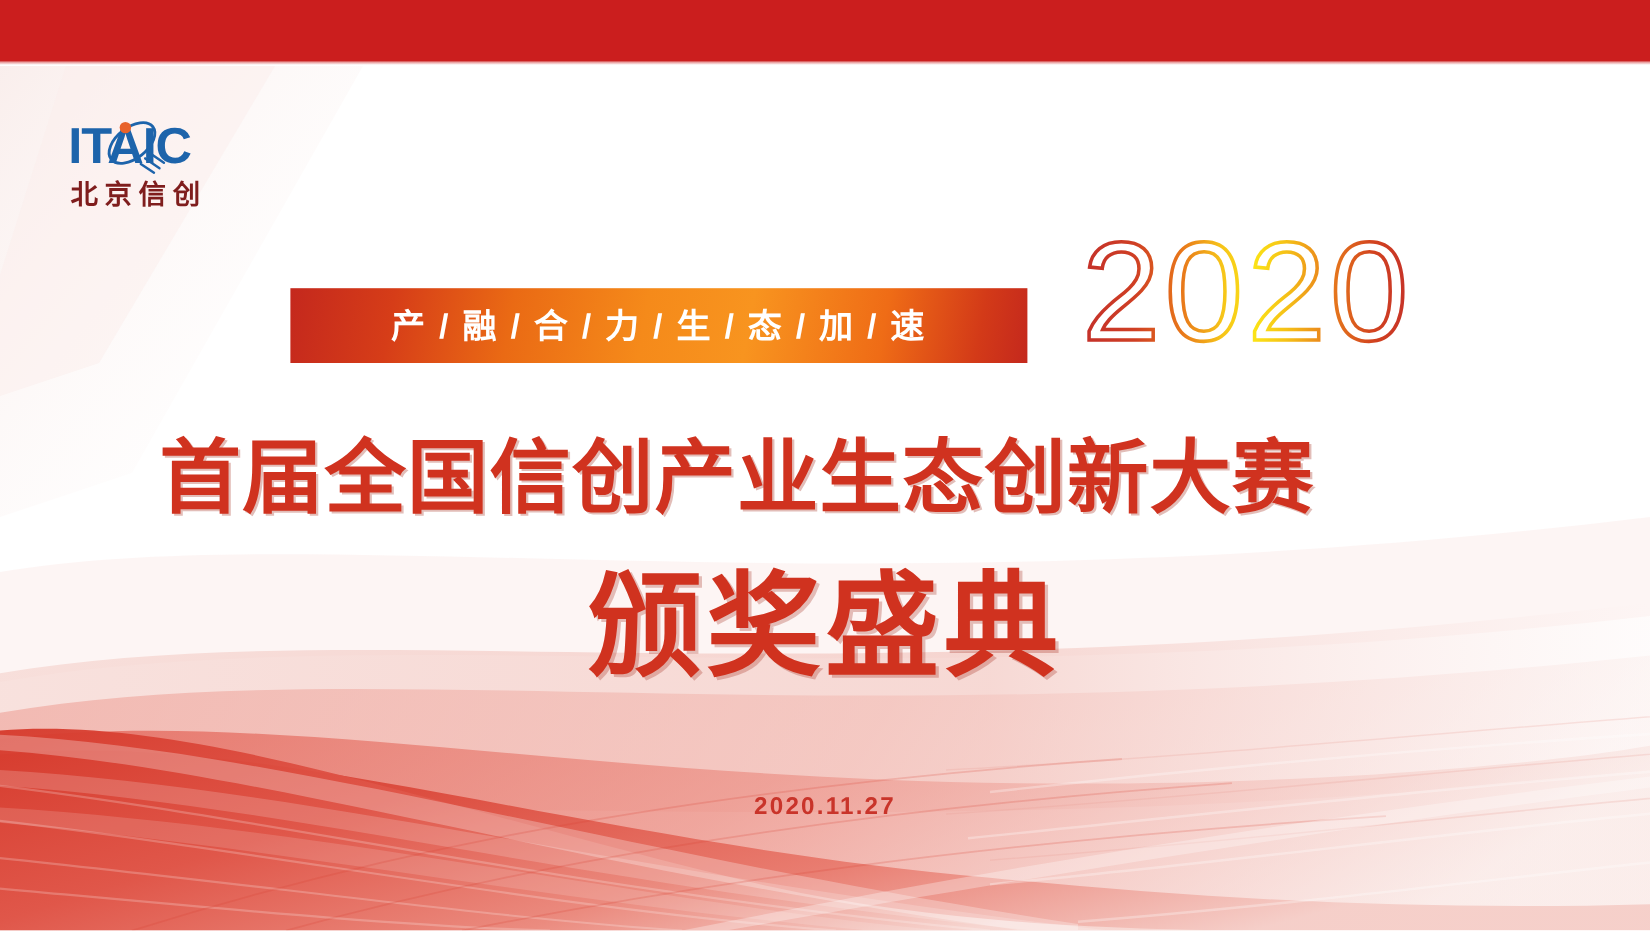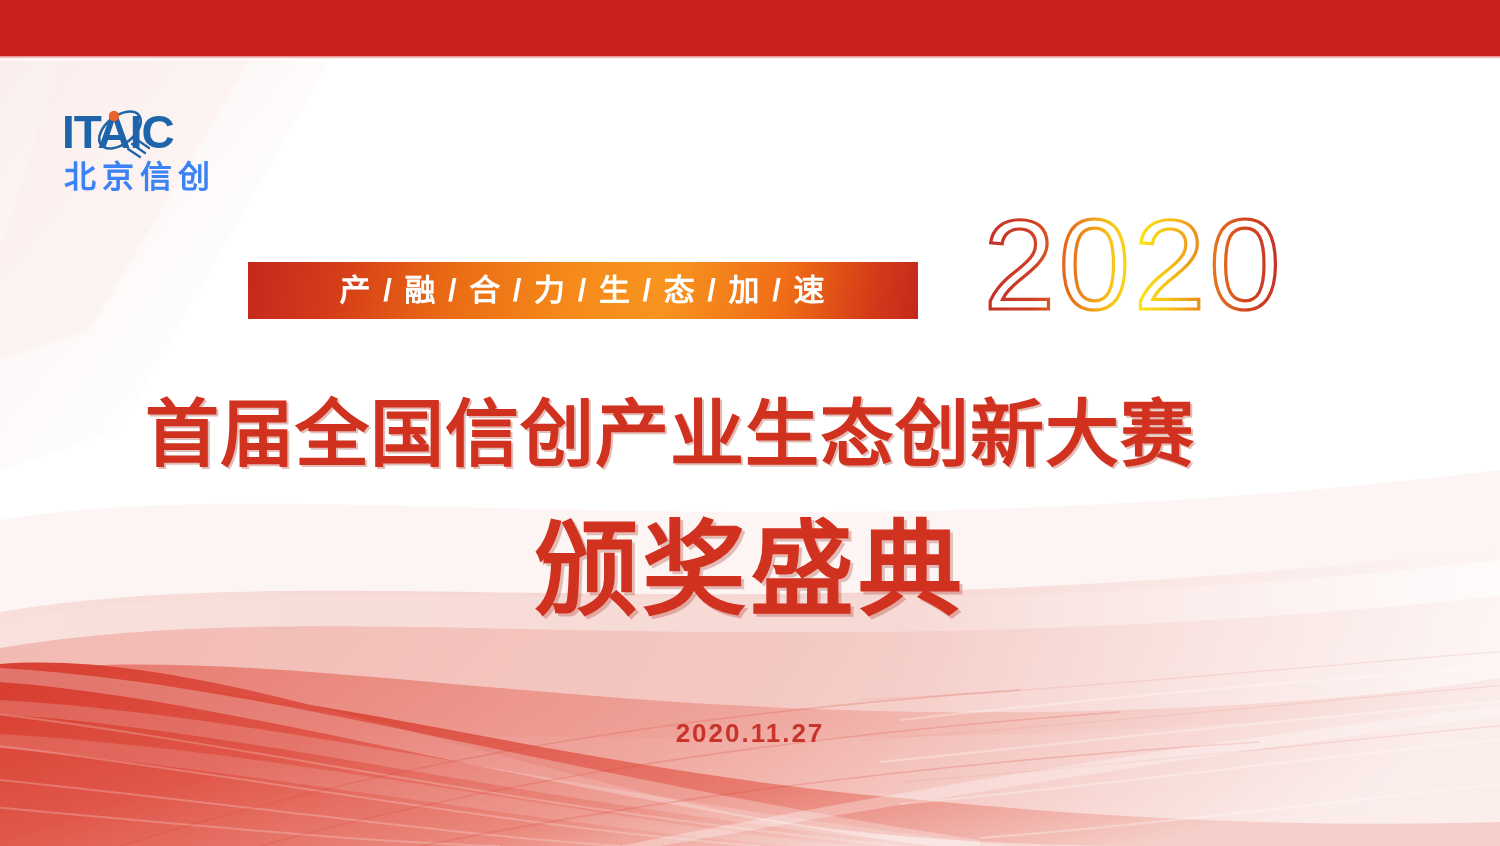--- a/index.html
+++ b/index.html
@@ -76,35 +76,35 @@
     position: absolute;
     left: 0;
     top: 0;
     width: 150px;
     height: 58px;
   }
   .logo-cn {
     position: absolute;
     left: 2px;
     top: 56px;
-    font-size: 32px;
-    font-weight: 700;
-    color: #3b82f6;
+    font-size: 25px;
+    font-weight: 700;
+    color: #7f1d1d;
     letter-spacing: 6px;
     line-height: 34px;
     white-space: nowrap;
   }
 
   
   .slogan-bar {
     position: absolute;
-    left: 248px;
+    left: 264px;
     top: 262px;
     width: 670px;
-    height: 57px;
+    height: 68px;
     background: linear-gradient(100deg,
         #c4281d 0%,
         #d63d18 14%,
         #ea6a14 30%,
         #f58a1a 48%,
         #f8941f 62%,
         #ef6c16 80%,
         #d33a18 93%,
         #c4281d 100%);
     display: flex;
@@ -169,21 +169,21 @@
   
   .event-date {
     position: absolute;
     left: 0;
     top: 712px;
     width: 1500px;
     text-align: center;
   }
   .event-date-text {
     display: inline-block;
-    font-size: 26px;
+    font-size: 22px;
     font-weight: 700;
     color: #c9342a;
     letter-spacing: 2px;
     line-height: 42px;
   }
 </style>
 </head>
 <body>
 
 <div class="stage">

